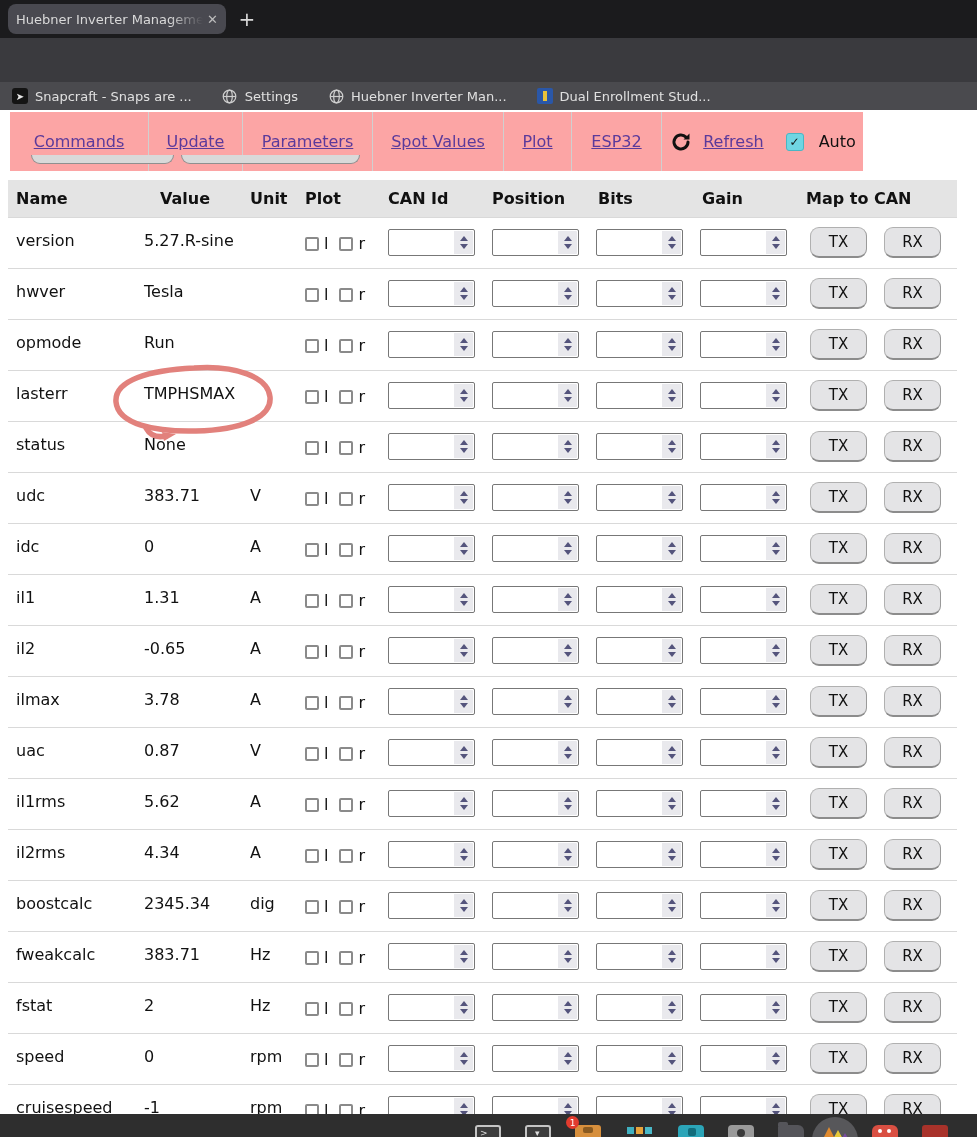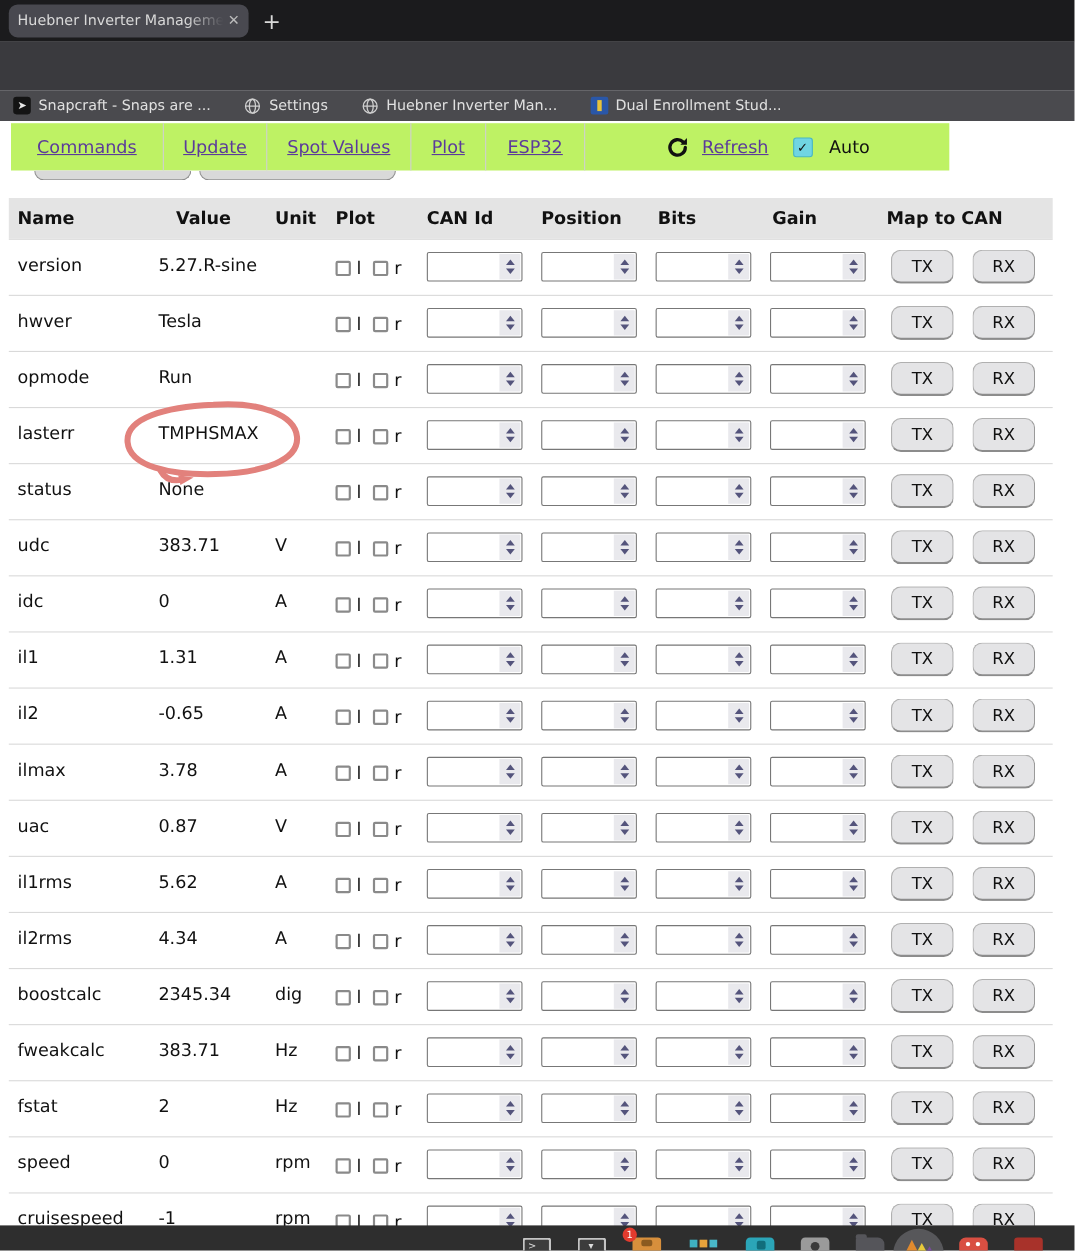--- a/index.html
+++ b/index.html
@@ -28,21 +28,21 @@
        display:flex;align-items:center;gap:30px;padding-left:12px;box-sizing:border-box;}
   .bm{display:flex;align-items:center;gap:7px;color:#e0e0e0;font-size:13px;white-space:nowrap;}
   .bm-ico{width:16px;height:16px;flex:0 0 16px;display:flex;align-items:center;justify-content:center;}
   .bm-ico.snapcraft{background:#141414;border-radius:3px;color:#e8e8e8;font-size:10px;font-weight:bold;}
   .bm-ico.globe svg{display:block;}
   .bm-ico.doc{background:#2a57a8;border-radius:2px;position:relative;}
   .bm-ico.doc::after{content:"";position:absolute;left:6px;top:3px;width:4px;height:10px;background:#e8c23a;}
 
   
   .page{left:0;top:110px;width:977px;height:1004px;background:#fff;}
-  .navmenu{left:10px;top:2px;width:853px;height:43px;background:#bef264;display:flex;}
+  .navmenu{left:10px;top:2px;width:853px;height:59px;background:#fca5a5;display:flex;}
   .navcell{display:flex;align-items:center;justify-content:center;border-right:1px solid #d0d0d0;
        box-sizing:border-box;}
   .navcell a{color:#5b3a9b;font-size:16px;text-decoration:underline;}
   .refresh-cell{flex:1;border-right:none;gap:10px;}
   .refresh-link{color:#2255d4;font-size:16px;text-decoration:underline;font-weight:400;}
   .auto-cb{width:16px;height:16px;background:#70d5e2;border:1px solid #49b6c4;border-radius:3px;
        display:flex;align-items:center;justify-content:center;color:#111;font-size:12px;font-weight:bold;margin-left:12px;}
   .auto-label{color:#111;font-size:16px;margin-left:5px;text-align:center;}
   .cutbtn{top:45px;height:9px;background:#d9d9d9;border:1px solid #8f8f8f;border-top:none;
        border-radius:0 0 10px 10px;box-sizing:border-box;}
@@ -175,20 +175,23 @@
 
 <div class="abs page">
 
   <div class="abs navmenu">
     <div class="navcell" style="width: 139px;">
         <a href="#">Commands</a>
       </div>
       <div class="navcell" style="width: 94px;">
         <a href="#">Update</a>
       </div>
+      <div class="navcell" style="width: 130px;">
+        <a href="#">Parameters</a>
+      </div>
       <div class="navcell" style="width: 131px; align-items: center;">
         <a href="#">Spot Values</a>
       </div>
       <div class="navcell" style="width: 68px;">
         <a href="#">Plot</a>
       </div>
       <div class="navcell" style="width: 90px;">
         <a href="#">ESP32</a>
       </div>
     <div class="navcell refresh-cell">

